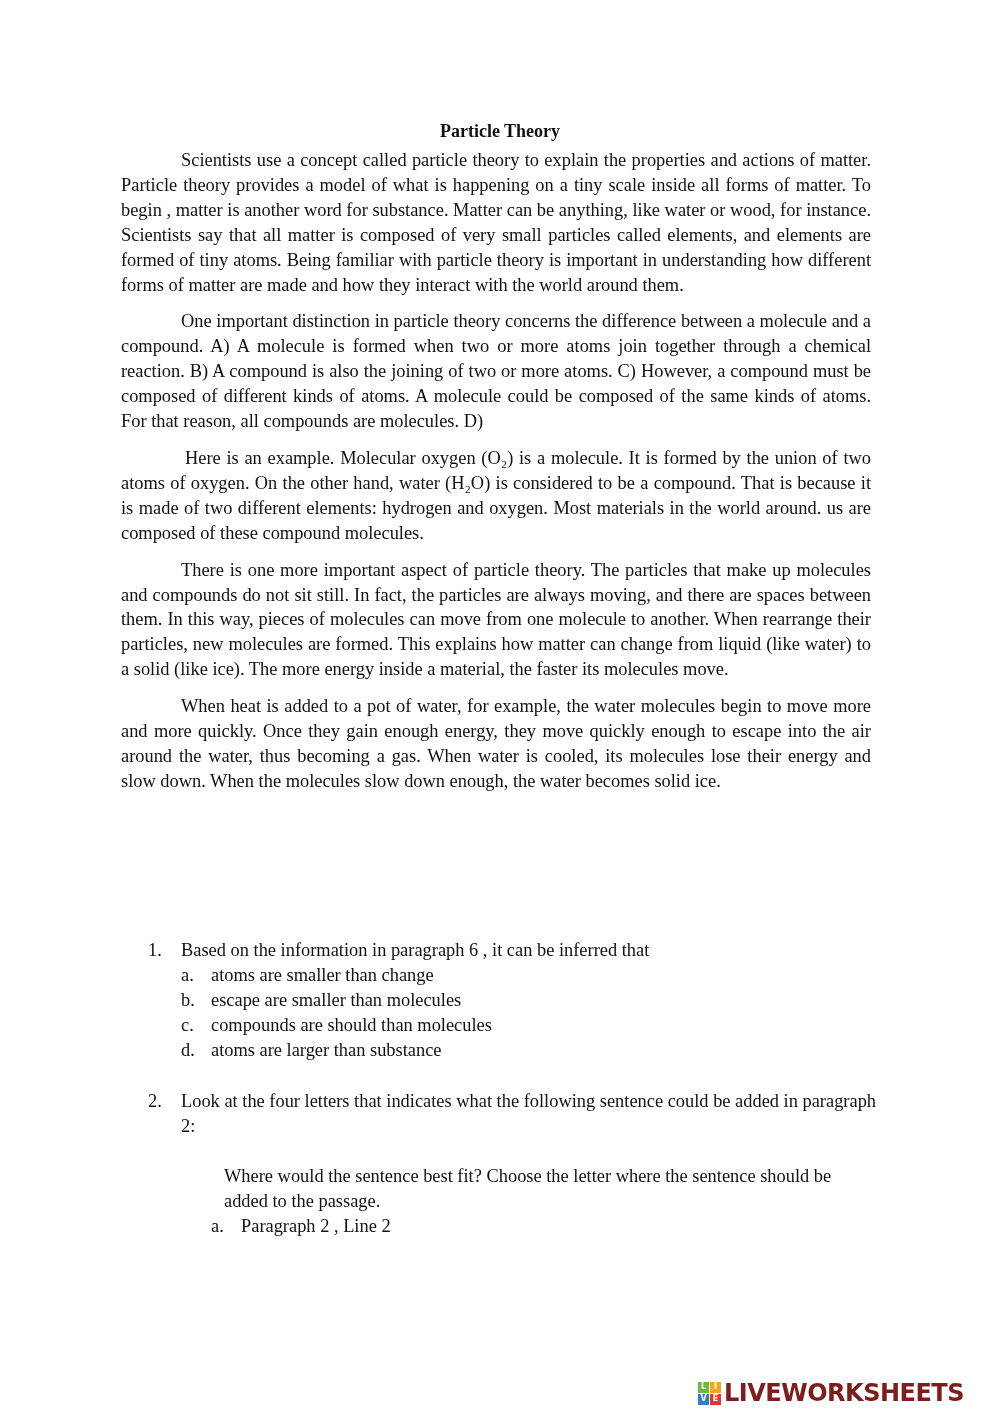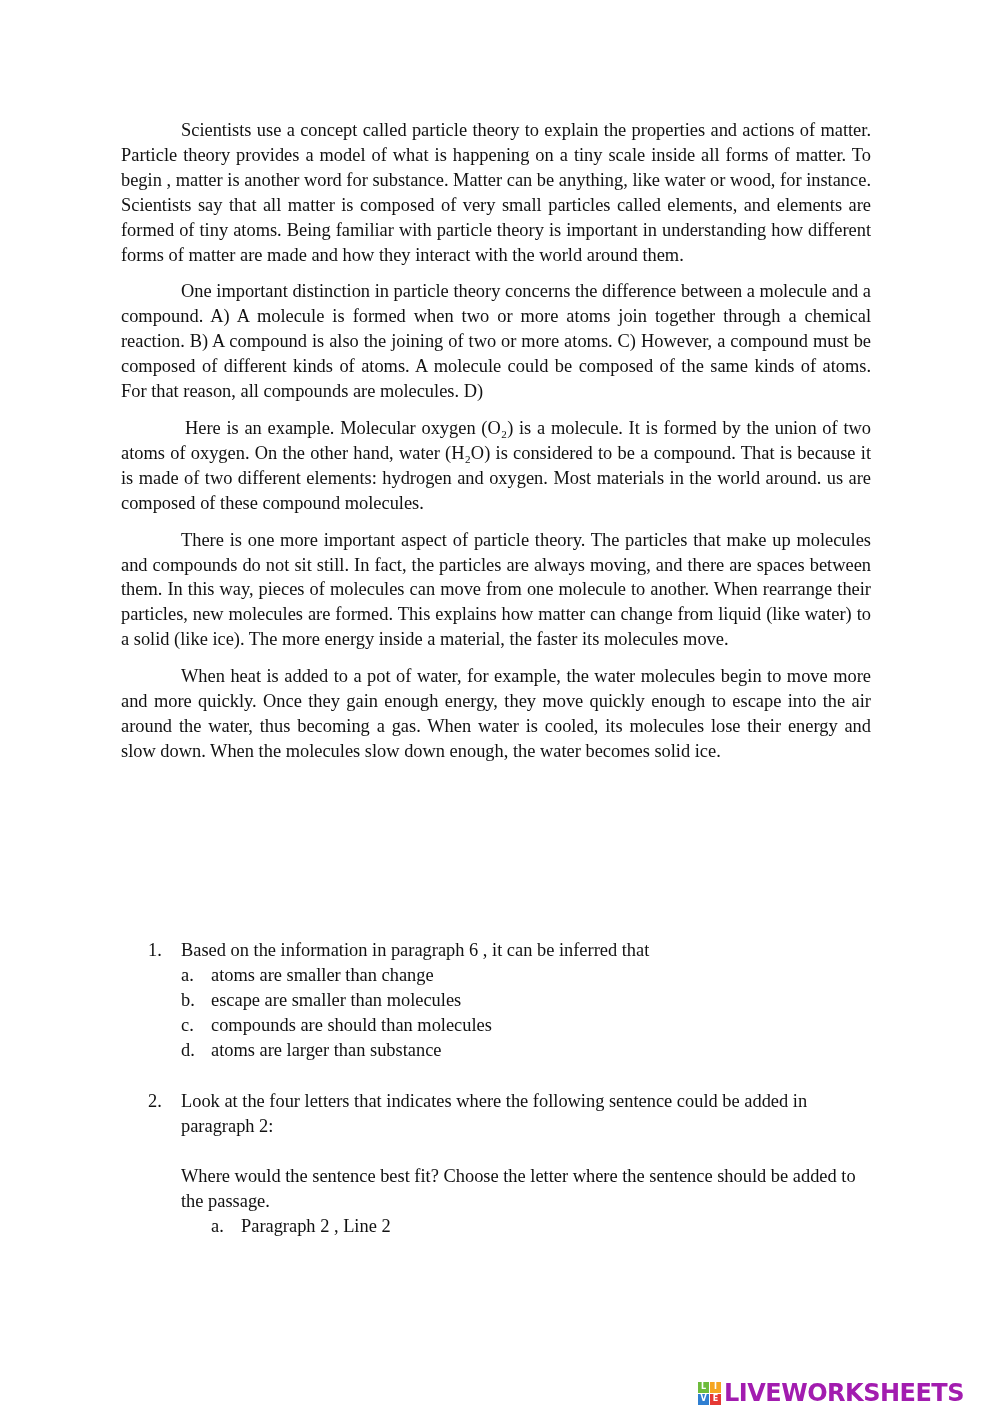--- a/index.html
+++ b/index.html
@@ -9,31 +9,32 @@
     .para { font-size: 18.4px; line-height: 24.9px; text-align: justify; text-indent: 60px; margin: 0 8px 12px 0; }
     .para.extra-indent { text-indent: 64px; }
     .questions { position: absolute; left: 148px; top: 938px; width: 730px; font-size: 18.4px; line-height: 25px; }
     .q { position: relative; padding-left: 33px; }
     .q-num { position: absolute; left: 0; top: 0; }
     .opts { list-style: none; margin: 0; padding: 0; }
     .opt { position: relative; padding-left: 30px; }
     .opt-letter { position: absolute; left: 0; top: 0; }
     .q2 { margin-top: 26px; }
     .bold-sentence { font-weight: bold; margin-top: 25px; }
-    .prompt { margin-top: 25px; }
+    .prompt { margin-top: 25px; margin-left: 43px; }
     .q2-opts { padding-left: 30px; }
     .logo { position: absolute; left: 698px; top: 1379px; display: flex; align-items: center; }
     .logo-grid { display: grid; grid-template-columns: 11px 11px; grid-template-rows: 11px 11px; gap: 1px; margin-right: 3px; }
     .logo-cell { font-family: "DejaVu Sans", sans-serif; font-weight: bold; font-size: 8px; color: #fff; display: flex; align-items: center; justify-content: center; line-height: 1; }
     .logo-text { font-family: "DejaVu Sans", sans-serif; font-weight: bold; font-size: 24px; color: #1b3a6b; letter-spacing: -0.5px; }
   </style>
 </head>
 <body>
 
 <div class="page">
+  <div class="title">Particle Theory</div>
   <p class="para">Scientists use a concept called particle theory to explain the properties and actions of matter. Particle theory provides a model of what is happening on a tiny scale inside all forms of matter. To begin , matter is another word for substance. Matter can be anything, like water or wood, for instance. Scientists say that all matter is composed of very small particles called elements, and elements are formed of tiny atoms. Being familiar with particle theory is important in understanding how different forms of matter are made and how they interact with the world around them.</p>
   <p class="para">One important distinction in particle theory concerns the difference between a molecule and a compound. A) A molecule is formed when two or more atoms join together through a chemical reaction. B) A compound is also the joining of two or more atoms. C) However, a compound must be composed of different kinds of atoms. A molecule could be composed of the same kinds of atoms. For that reason, all compounds are molecules. D)</p>
   <p class="para extra-indent">Here is an example. Molecular oxygen (O₂) is a molecule. It is formed by the union of two atoms of oxygen. On the other hand, water (H₂O) is considered to be a compound. That is because it is made of two different elements: hydrogen and oxygen. Most materials in the world around. us are composed of these compound molecules.</p>
   <p class="para">There is one more important aspect of particle theory. The particles that make up molecules and compounds do not sit still. In fact, the particles are always moving, and there are spaces between them. In this way, pieces of molecules can move from one molecule to another. When rearrange their particles, new molecules are formed. This explains how matter can change from liquid (like water) to a solid (like ice). The more energy inside a material, the faster its molecules move.</p>
   <p class="para">When heat is added to a pot of water, for example, the water molecules begin to move more and more quickly. Once they gain enough energy, they move quickly enough to escape into the air around the water, thus becoming a gas. When water is cooled, its molecules lose their energy and slow down. When the molecules slow down enough, the water becomes solid ice.</p>
 </div>
 
 <div class="questions">
   <div class="q">
     <span class="q-num">1.</span>
@@ -53,32 +54,32 @@
       </li>
       <li class="opt">
         <span class="opt-letter">d.</span>
         <span>atoms are larger than substance</span>
       </li>
     </ul>
   </div>
 
   <div class="q q2">
     <span class="q-num">2.</span>
-    <div>Look at the four letters that indicates where the following sentence could be added in paragraph 2:</div>
+    <div>Look at the four letters that indicates what the following sentence could be added in paragraph 2:</div>
     <div class="prompt">Where would the sentence best fit? Choose the letter where the sentence should be added to the passage.</div>
     <ul class="opts q2-opts">
       <li class="opt">
         <span class="opt-letter">a.</span>
         <span>Paragraph 2 , Line 2</span>
       </li>
     </ul>
   </div>
 </div>
 
 <div class="logo">
   <div class="logo-grid">
     <span class="logo-cell" id="lc0" style="background: rgb(109, 187, 60);">L</span>
     <span class="logo-cell" id="lc1" style="background: rgb(245, 166, 35);">I</span>
     <span class="logo-cell" id="lc2" style="background: rgb(47, 127, 209);">V</span>
     <span class="logo-cell" id="lc3" style="background: rgb(229, 57, 53);">E</span>
   </div>
-  <span class="logo-text" style="color: #a21caf;">LIVEWORKSHEETS</span>
+  <span class="logo-text" style="color: #7f1d1d;">LIVEWORKSHEETS</span>
 </div>
 
 </body></html>

